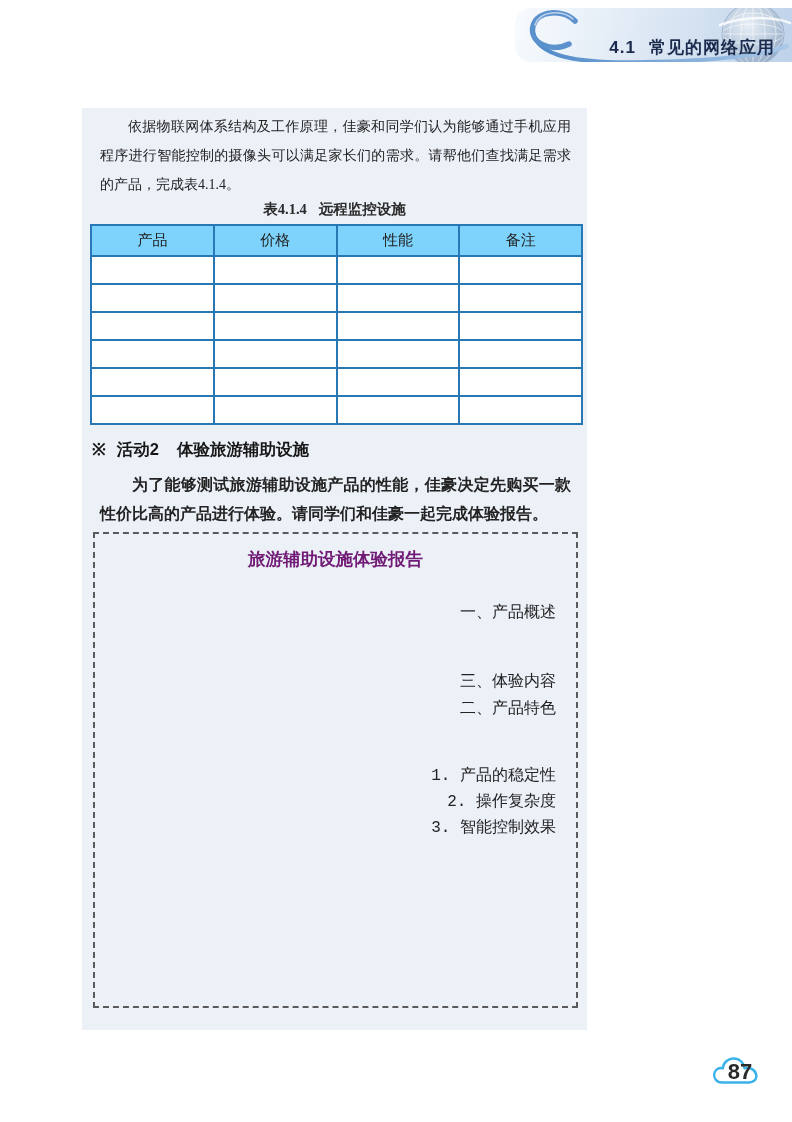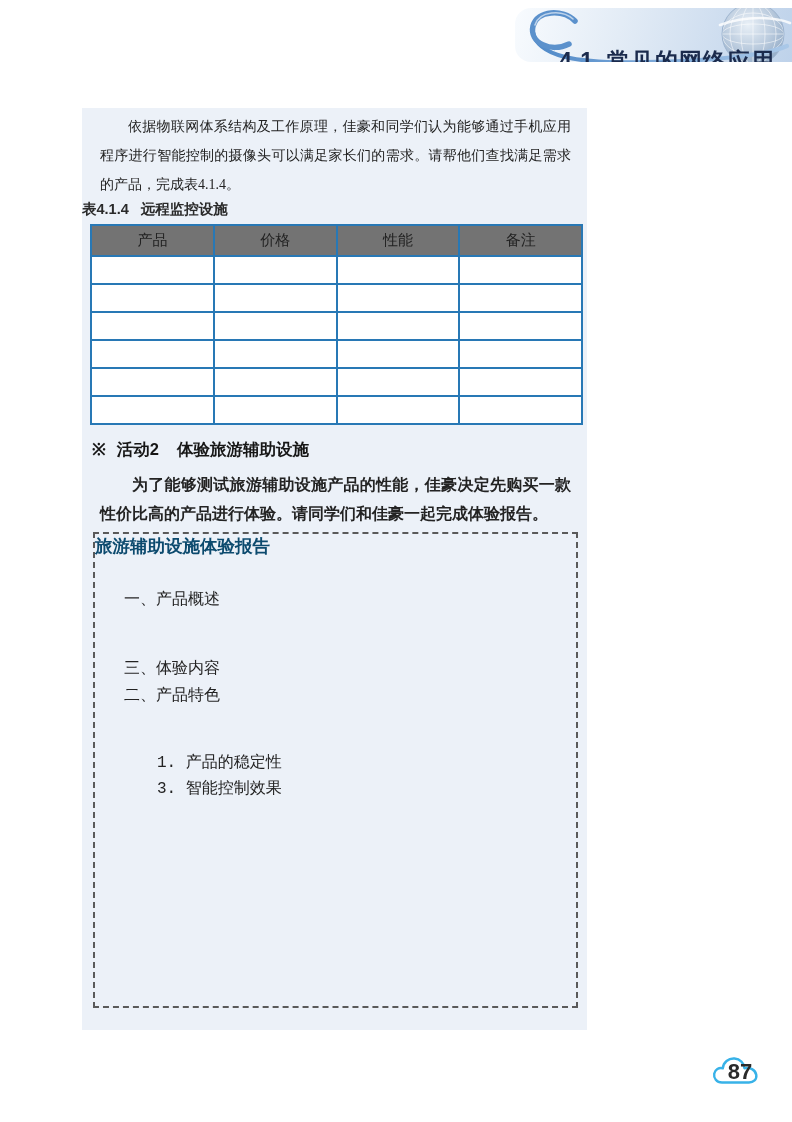--- a/index.html
+++ b/index.html
@@ -10,48 +10,48 @@
   }
 
   
   .header-bar {
     position:absolute; left:515px; top:8px; width:277px; height:54px;
     border-radius:16px 0 0 16px; overflow:hidden;
     background:linear-gradient(105deg,#f8fbfe 0%,#e3ecf6 38%,#bed2ea 100%);
   }
   .header-bar svg { position:absolute; left:0; top:0; }
   .header-title {
-    position:absolute; right:17px; top:38px; white-space:nowrap;
+    position:absolute; right:17px; top:28px; white-space:nowrap;
     font-family:"Liberation Sans", sans-serif; font-weight:bold;
-    font-size:23px; color:#1b2b4d; letter-spacing:1px;
+    font-size:17px; color:#1b2b4d; letter-spacing:1px;
   }
   .header-title .sec-no { margin-right:13px; }
 
   
   .panel {
     position:absolute; left:82px; top:108px; width:505px; height:922px;
     background:#ecf1f8;
   }
   .intro {
     margin:4px 16px 0 18px; text-indent:2em;
     font-size:14px; line-height:29px; text-align:justify;
   }
   .tbl-caption {
-    margin-top:1px; 
-    font-family:Liberation Sans, sans-serif; font-weight:bold;
+    margin-top:1px; text-align:center;
+    font-family:Liberation Serif, serif; font-weight:bold;
     font-size:14.5px; color:#2a2a2a;
   }
   .tbl-caption .cap-label { margin-right:12px; }
 
   table.survey {
     border-collapse:collapse; margin:5px 6px 0 8px; width:491px;
     table-layout:fixed; border:2px solid #2878b5;
   }
   table.survey th {
-    background:#737373; border:2px solid #2878b5; height:29px;
+    background:#7dd3fc; border:2px solid #2878b5; height:29px;
     font-family:"Liberation Serif", serif; font-weight:normal;
     font-size:15px; color:#222;
   }
   table.survey td { border:2px solid #2878b5; height:26px; background:#ffffff; }
 
   .activity-head {
     margin:12px 0 0 10px; font-family:"Liberation Sans", sans-serif;
     font-weight:bold; font-size:16.5px; color:#161616;
   }
   .activity-head .marker { margin-right:11px; }
@@ -60,25 +60,25 @@
   .activity-para {
     margin:9px 16px 0 18px; text-indent:2em;
     font-size:16px; line-height:29px; text-align:justify;font-weight:bold;
   }
 
   
   .report-box {
     margin:4px 9px 0 11px; height:472px; border:2px dashed #5a5a5a;
   }
   .report-title {
-    text-align:left;
+    margin-top:13px; text-align:center;
     font-family:"Liberation Sans", sans-serif; font-weight:bold;
-    font-size:17.5px; color:#0c4a6e;
-  }
-  .report-items { margin:27px 20px 0 29px; font-size:16px; line-height:27px; color:#232323; }
+    font-size:17.5px; color:#701a75;
+  }
+  .report-items { margin:27px 20px 0 29px; font-size:16px; line-height:27px; color:#232323;text-align:right; }
   .item-l1 {}
   .item-sub { padding-left:33px; line-height:26px;font-family:Liberation Mono, monospace; }
   .mb-big { margin-bottom:42px; }
 
   
   .cloud-badge { position:absolute; left:711px; top:1051px; width:52px; height:40px; }
   .cloud-badge svg { position:absolute; left:0; top:0; }
   .cloud-num {
     position:absolute; left:0; top:0; width:52px; height:36px;
     display:flex; align-items:center; justify-content:center;
@@ -195,20 +195,21 @@
 
   <p class="activity-para">为了能够测试旅游辅助设施产品的性能，佳豪决定先购买一款性价比高的产品进行体验。请同学们和佳豪一起完成体验报告。</p>
 
   <div class="report-box">
     <div class="report-title">旅游辅助设施体验报告</div>
     <div class="report-items">
       <div class="item-l1 mb-big">一、产品概述</div>
       <div class="item-l1">三、体验内容</div>
       <div class="item-l1 mb-big">二、产品特色</div>
       <div class="item-sub">1. 产品的稳定性</div>
+      <div class="item-sub">2. 操作复杂度</div>
       <div class="item-sub">3. 智能控制效果</div>
     </div>
   </div>
 
 </div>
 
 <div class="cloud-badge">
   <svg width="52" height="40" viewBox="0 0 52 40">
     <path d="M11 31.5
              C5.5 31.5 2.5 27 3.2 22.8

